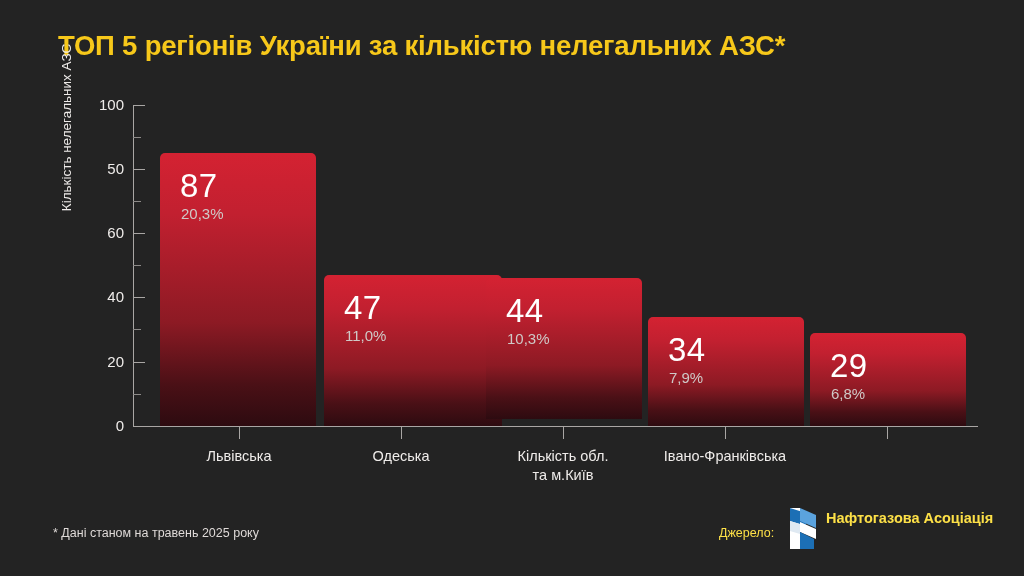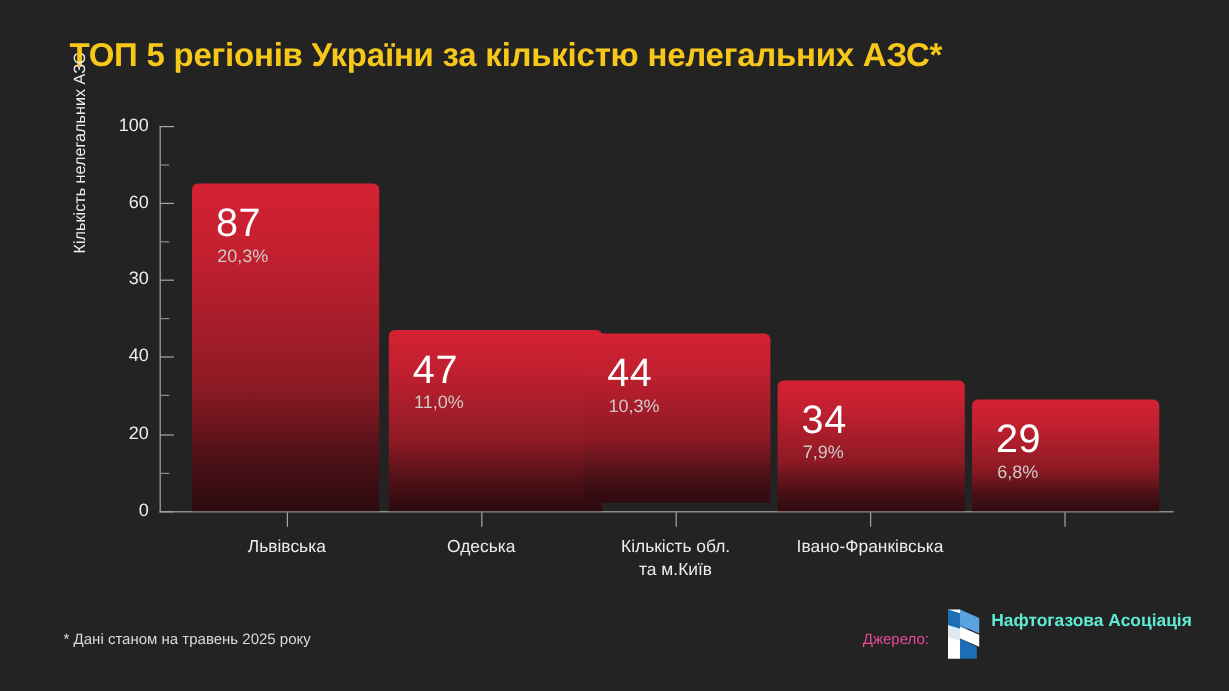--- a/index.html
+++ b/index.html
@@ -143,21 +143,21 @@
     left: 53px;
     top: 526px;
     color: #dfdad8;
     font-size: 12.5px;
     white-space: nowrap;
   }
   .source-label {
     position: absolute;
     left: 719px;
     top: 526px;
-    color: #ec4899;
+    color: #fde047;
     font-size: 12.5px;
     white-space: nowrap;
   }
   .logo {
     position: absolute;
     left: 786px;
     top: 503px;
     width: 215px;
     height: 52px;
   }
@@ -165,21 +165,21 @@
     position: absolute;
     left: 0;
     top: 3px;
     width: 34px;
     height: 45px;
   }
   .logo-text {
     position: absolute;
     left: 40px;
     top: 6px;
-    color: #5eead4;
+    color: #fde047;
     font-size: 14.5px;
     font-weight: bold;
     line-height: 18px;
     white-space: nowrap;
   }
 </style>
 </head>
 <body>
 
 <div class="infographic">
@@ -200,24 +200,24 @@
   <div class="y-tick" style="top:297px;"></div>
   <div class="y-tick minor" style="top:329px;"></div>
   <div class="y-tick" style="top:362px;"></div>
   <div class="y-tick minor" style="top:394px;"></div>
   <div class="y-tick" style="top:426px;"></div>
 
   <div class="tick-label-holder" style="top:105px;">
     <span class="y-tick-label">100</span>
   </div>
   <div class="tick-label-holder" style="top:169px;">
+    <span class="y-tick-label">50</span>
+  </div>
+  <div class="tick-label-holder" style="top:233px;">
     <span class="y-tick-label">60</span>
-  </div>
-  <div class="tick-label-holder" style="top:233px;">
-    <span class="y-tick-label">30</span>
   </div>
   <div class="tick-label-holder" style="top:297px;">
     <span class="y-tick-label">40</span>
   </div>
   <div class="tick-label-holder" style="top:362px;">
     <span class="y-tick-label">20</span>
   </div>
   <div class="tick-label-holder" style="top:426px;">
     <span class="y-tick-label">0</span>
   </div>

